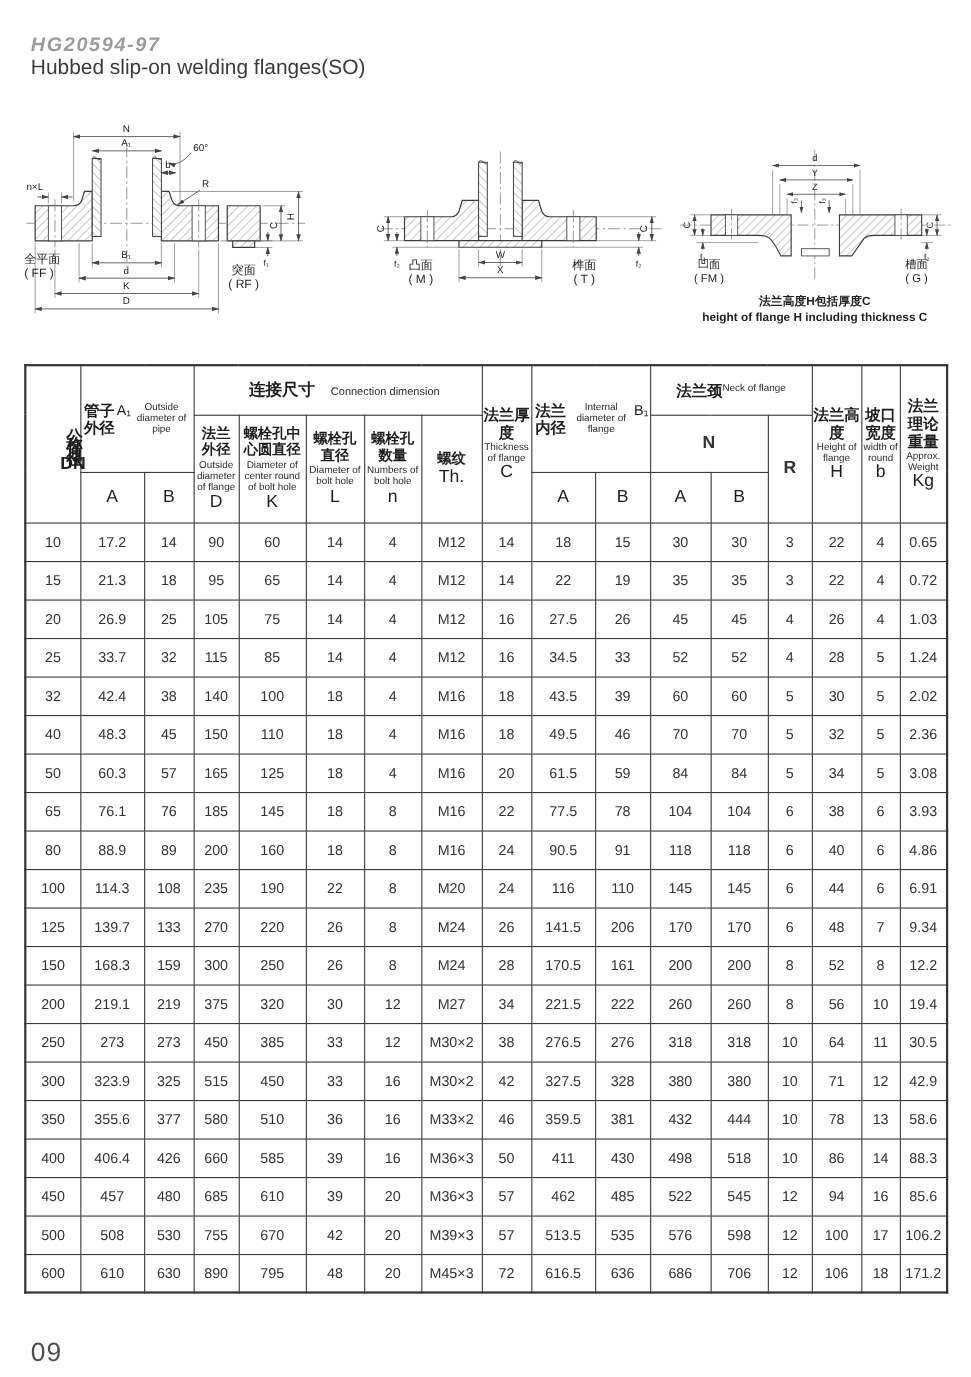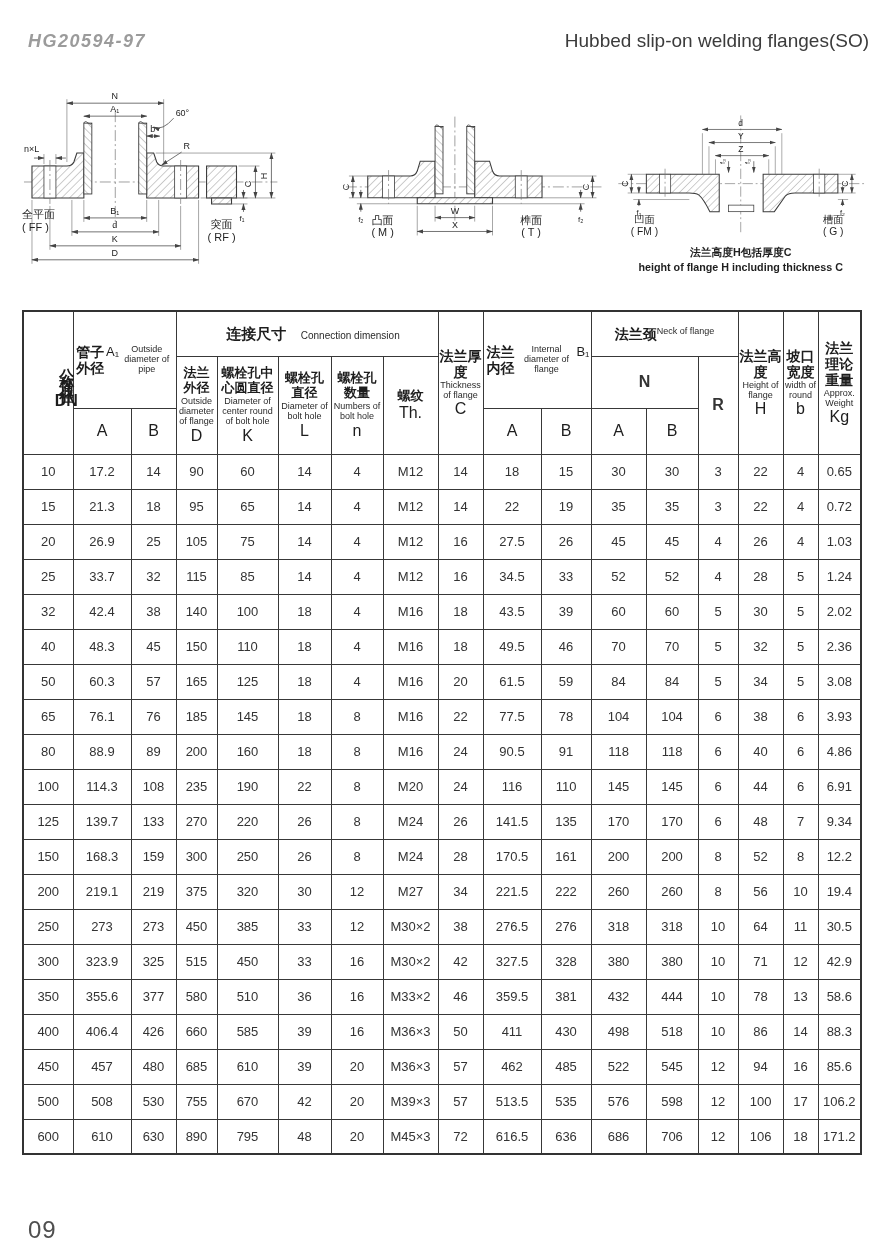--- a/index.html
+++ b/index.html
@@ -7,21 +7,21 @@
     width:883px;height:1252px;position:relative;background:#ffffff;overflow:hidden;
     font-family:"Liberation Sans","DejaVu Sans",sans-serif;color:#333;
   }
   
   .header{display:flex;padding:6px 14px 0 28px;}
   .logo{width:218px;flex:none;}
   .logo-name{font-size:33px;font-weight:bold;font-style:italic;letter-spacing:0;line-height:1.05;}
   .logo-tag{font-size:19px;margin-top:0;letter-spacing:.5px;}
   .titleblock{flex:1;padding-top:16px;}
   .title{font-size:28px;color:#3b3b3b;letter-spacing:.5px;white-space:nowrap;}
-  .subrow{display:flex;justify-content:space-between;align-items:baseline;margin-top:8px;}
+  .subrow{display:flex;justify-content:space-between;align-items:baseline;margin-top:8px;flex-direction:column;}
   .standard{font-size:18px;font-weight:bold;font-style:italic;color:#9b9b9b;letter-spacing:1.5px;}
   .subtitle{font-size:19px;color:#3b3b3b;}
   
   .drawings{display:flex;justify-content:space-between;margin:14px 10px 0 22px;height:228px;}
   .part{fill:url(#hatch);stroke:#3c3c3c;stroke-width:1.1;}
   .pipe{fill:url(#hatch2);stroke:#3c3c3c;stroke-width:0.9;}
   .hole{fill:#fff;stroke:#3c3c3c;stroke-width:0.8;}
   .cl{stroke:#787878;stroke-width:0.7;stroke-dasharray:11 3 2 3;}
   .ext{stroke:#6a6a6a;stroke-width:0.6;}
   .dim{stroke:#444;stroke-width:0.75;marker-start:url(#arr);marker-end:url(#arr);}
@@ -604,21 +604,21 @@
         <td>125</td>
         <td>139.7</td>
         <td>133</td>
         <td>270</td>
         <td>220</td>
         <td>26</td>
         <td>8</td>
         <td>M24</td>
         <td>26</td>
         <td>141.5</td>
-        <td>135</td>
+        <td>206</td>
         <td>170</td>
         <td>170</td>
         <td>6</td>
         <td>48</td>
         <td>7</td>
         <td>9.34</td>
       </tr>
       <tr>
         <td>150</td>
         <td>168.3</td>

